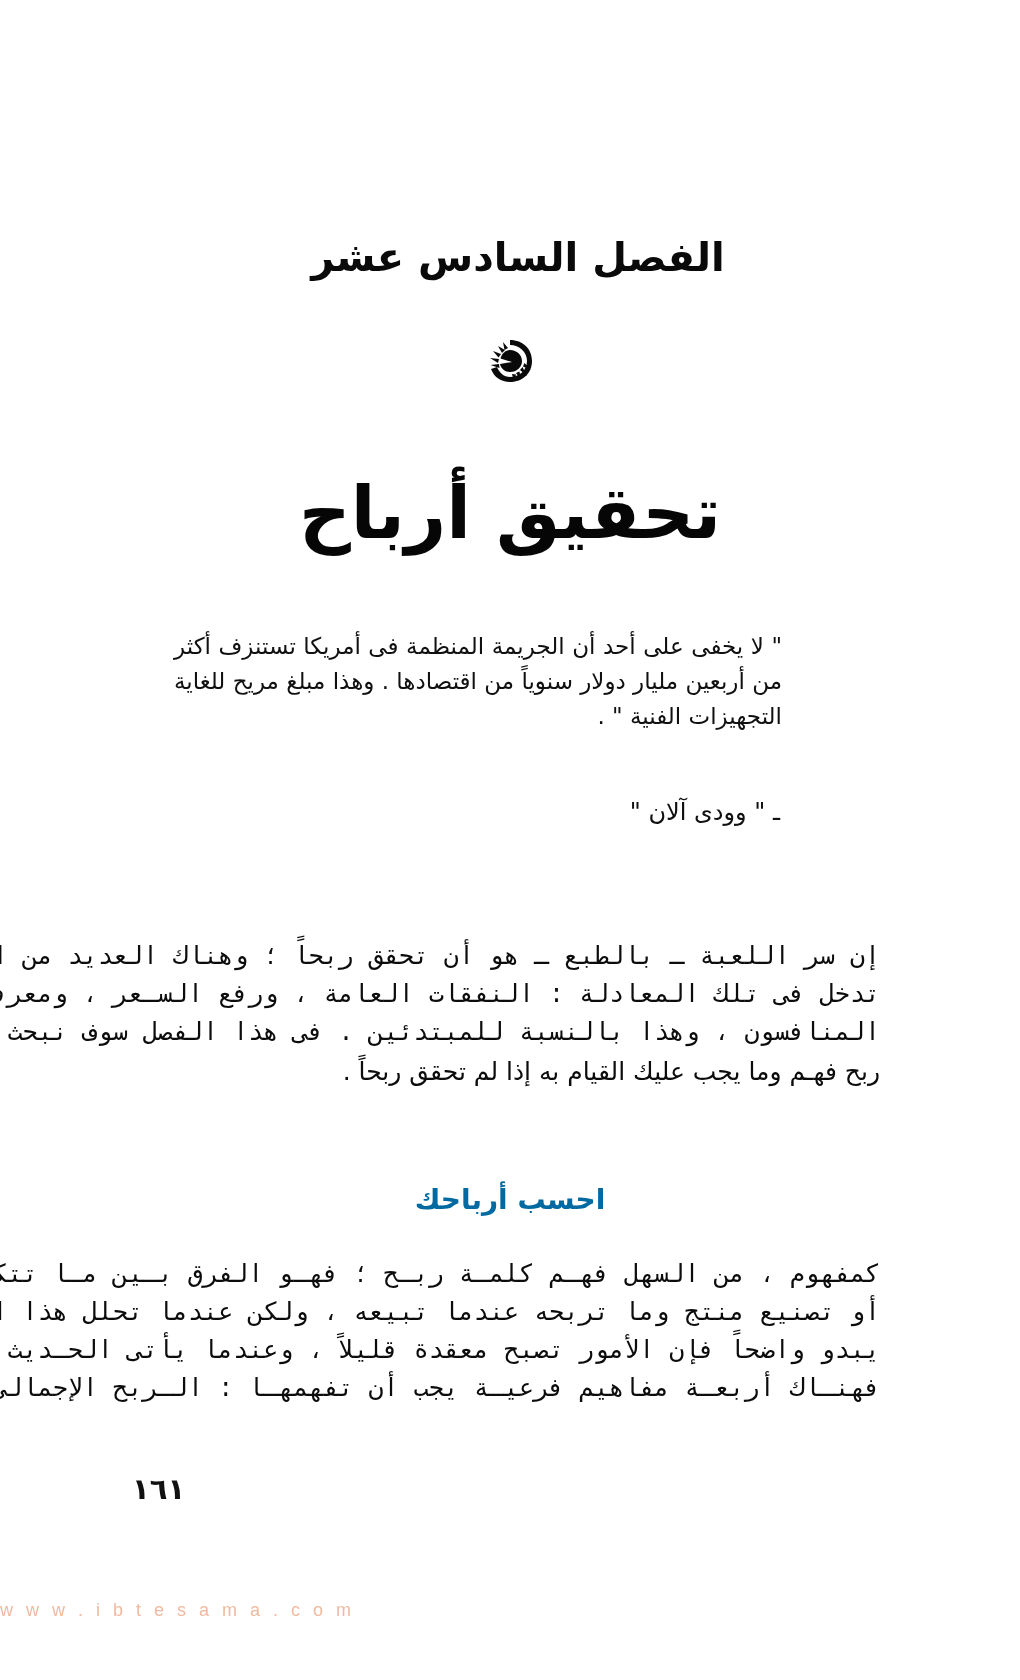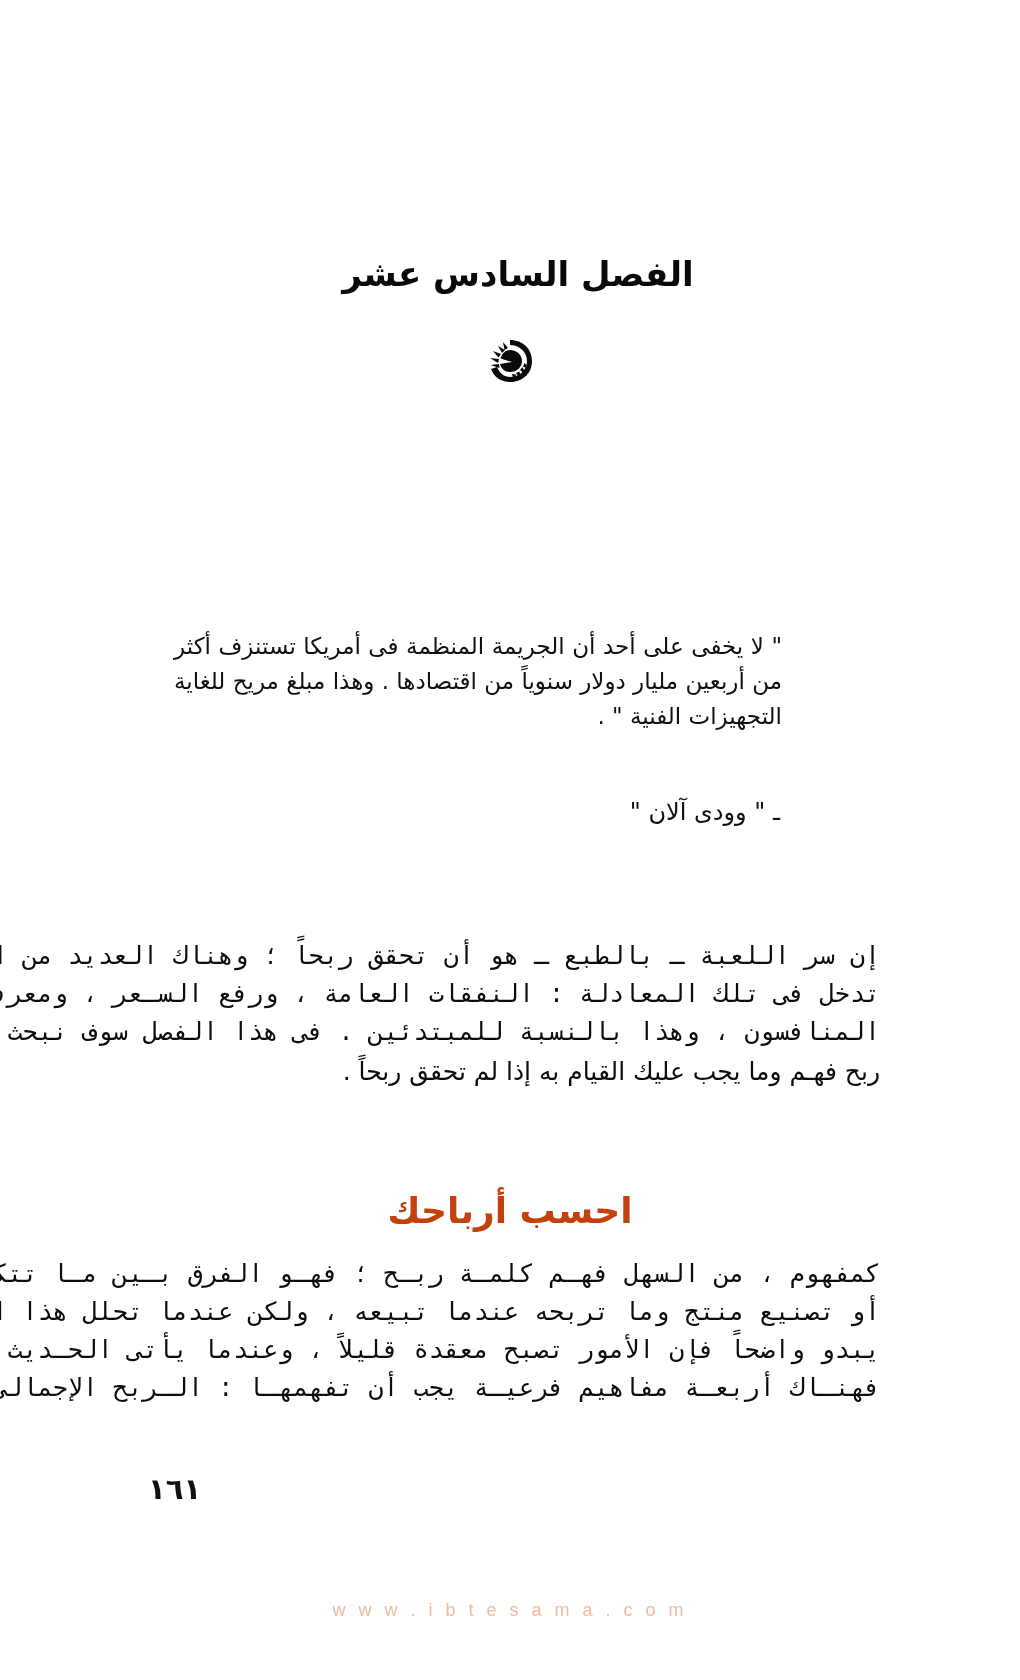--- a/index.html
+++ b/index.html
@@ -22,27 +22,26 @@
   }
 
   
   .chapter-label {
     position: absolute;
     top: 232px;
     left: 16px;
     right: 0;
     text-align: center;
     font-family: "DejaVu Sans", "Liberation Sans", sans-serif;
-    font-size: 34px;
+    font-size: 40px;
     font-weight: 700;
     color: #0a0a0a;
     letter-spacing: 0.5px;
     direction: rtl;
     line-height: 1.25;
-    margin-top: 21px;
   }
 
   
   .ornament {
     position: absolute;
     top: 332px;
     left: 0;
     right: 0;
     display: flex;
     justify-content: center;
@@ -131,45 +130,44 @@
   }
 
   
   .sub-heading {
     position: absolute;
     top: 1160px;
     left: 0;
     right: 0;
     text-align: center;
     direction: rtl;
-    font-size: 36px;
+    font-size: 28px;
     font-weight: 700;
-    color: #c2410c;
+    color: #0369a1;
     letter-spacing: 0.5px;
   }
 
   
   .page-number {
     position: absolute;
     top: 1472px;
-    left: 148px;
+    left: 132px;
     direction: rtl;
     font-size: 29px;
     font-weight: 600;
     color: #111111;
     letter-spacing: 1px;
   }
 
   
   .watermark {
     position: absolute;
     top: 1600px;
     left: 0;
     right: 0;
-    text-align: center;
     direction: ltr;
     font-family: "Liberation Sans", sans-serif;
     font-size: 18px;
     letter-spacing: 4px;
     color: #f0b9a0;
     font-weight: 400;
     white-space: pre;
   }
 
   
@@ -207,20 +205,21 @@
           <path d="M46 44 L39 38 L41.5 35 Z"></path>
           <path d="M50 38 L42 34.5 L43.5 31 Z"></path>
 
           <path d="M29 18 C36 18 41 23 41 29 C41 35 36 40 29 40 C24 40 20 36.5 19 32
                    L31 30 L19.5 26.5 C21 21.5 24.5 18 29 18 Z"></path>
         </g>
       </svg>
     </span>
   </div>
 
+  <h1 class="chapter-title">تحقيق أرباح</h1>
 
   <blockquote class="quote-block">
     <span class="qline">" لا يخفى على أحد أن الجريمة المنظمة فى أمريكا تستنزف أكثر</span>
     <span class="qline">من أربعين مليار دولار سنوياً من اقتصادها .  وهذا مبلغ مريح للغاية</span>
     <span class="qline qline-last">التجهيزات الفنية " .</span>
   </blockquote>
 
   <div class="attribution">ـ " وودى آلان "</div>
 
   <p class="body-para para-1">

